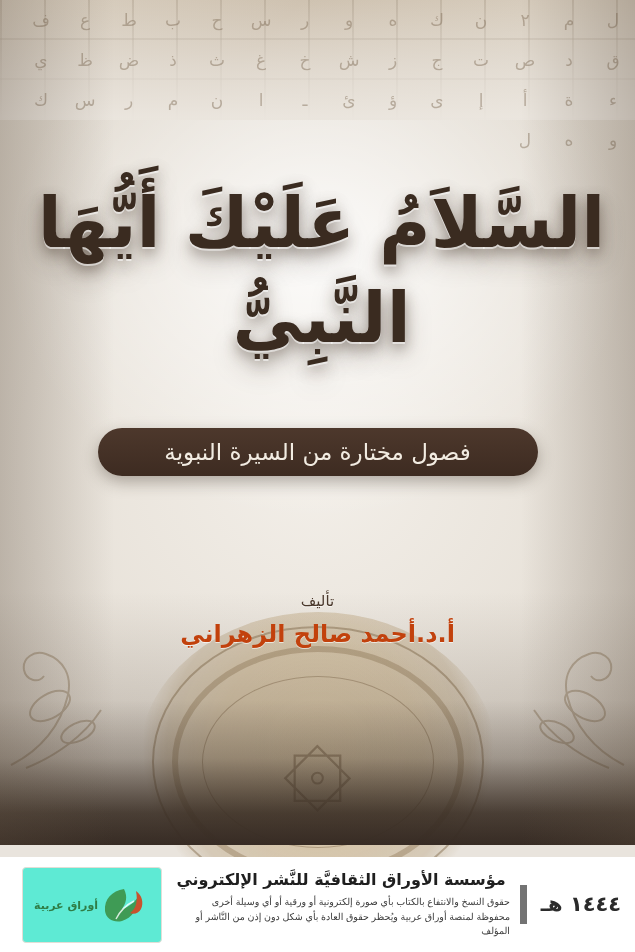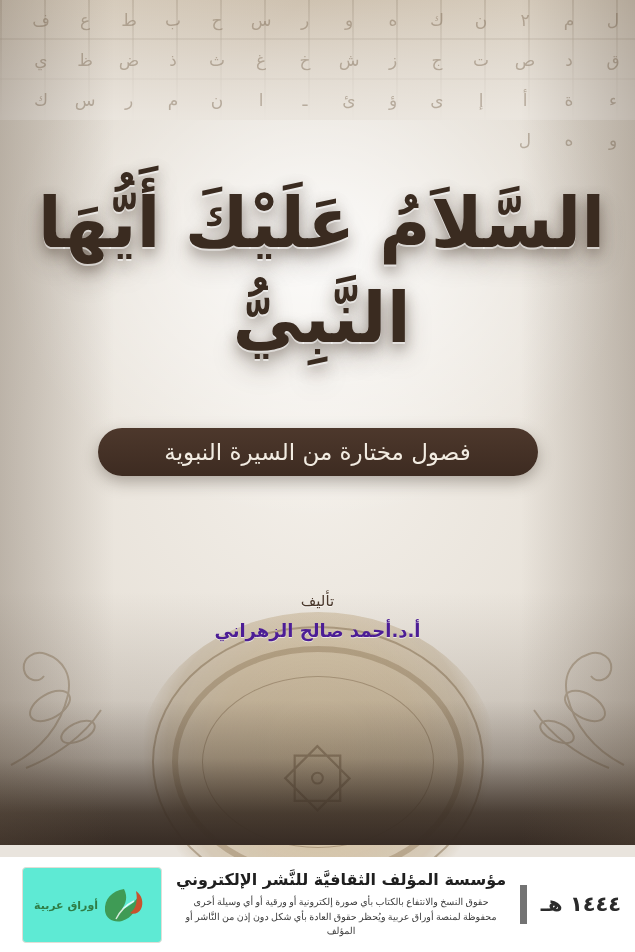--- a/index.html
+++ b/index.html
@@ -192,23 +192,23 @@
     direction: rtl;
   }
   .author-label {
     font-size: 15px;
     color: #4a382b;
     font-family: "DejaVu Sans", sans-serif;
     margin-bottom: 10px;
     text-shadow: 0 1px 0 rgba(255,255,255,0.6);
   }
   .author-name {
-    font-size: 18px;
+    font-size: 24px;
     font-weight: 700;
-    color: #4c1d95;
+    color: #c2410c;
     font-family: "DejaVu Sans", sans-serif;
     text-shadow: 0 1px 0 rgba(255,255,255,0.6);
   }
 
   
   .footer {
     position: absolute;
     left: 0;
     top: 857px;
     width: 635px;
@@ -241,21 +241,22 @@
     font-size: 16px;
     font-weight: 700;
     color: #1f1f1f;
     font-family: "DejaVu Sans", sans-serif;
     margin-bottom: 6px;
   }
   .footer-rights {
     font-size: 9.5px;
     color: #3a3a3a;
     line-height: 1.55;
-    font-family: Liberation Serif, serif;
+    font-family: Liberation Sans, sans-serif;
+    text-align: right;
   }
   .footer-logo {
     width: 138px;
     height: 74px;
     margin-left: 22px;
     border: 1px solid #e2ded6;
     border-radius: 4px;
     display: flex;
     flex-direction: row;
     align-items: center;
@@ -374,21 +375,21 @@
   <div class="author-block">
     <div class="author-label">تأليف</div>
     <div class="author-name">أ.د.أحمد صالح الزهراني</div>
   </div>
 
   <div class="footer">
     <div class="footer-date">
       <div>١٤٤٤ هـ</div>
     </div>
     <div class="footer-center">
-      <div class="footer-pub">مؤسسة المؤلف الثقافيَّة للنَّشر الإلكتروني</div>
+      <div class="footer-pub">مؤسسة الأوراق الثقافيَّة للنَّشر الإلكتروني</div>
       <div class="footer-rights">حقوق النسخ والانتفاع بالكتاب بأي صورة إلكترونية أو ورقية أو أي وسيلة أخرى</div>
       <div class="footer-rights">محفوظة لمنصة أوراق عربية ويُحظر حقوق العادة بأي شكل دون إذن من النَّاشر أو المؤلف</div>
     </div>
     <div class="footer-logo">
       <div class="logo-mark">
         <svg viewBox="0 0 52 40" width="52" height="40" aria-hidden="true">
           <path d="M26,4 C14,6 6,14 7,26 C8,34 16,38 24,36 C34,33 40,24 40,12 C36,18 30,22 24,24 C28,18 30,12 26,4 Z" fill="#3f9b55"></path>
           <path d="M38,6 C44,10 46,18 43,24 C41,28 36,30 32,28 C38,24 40,16 38,6 Z" fill="#c8522e"></path>
           <path d="M18,34 C22,26 28,20 36,16" stroke="#ffffff" stroke-width="1.4" fill="none" opacity="0.8"></path>
         </svg>

